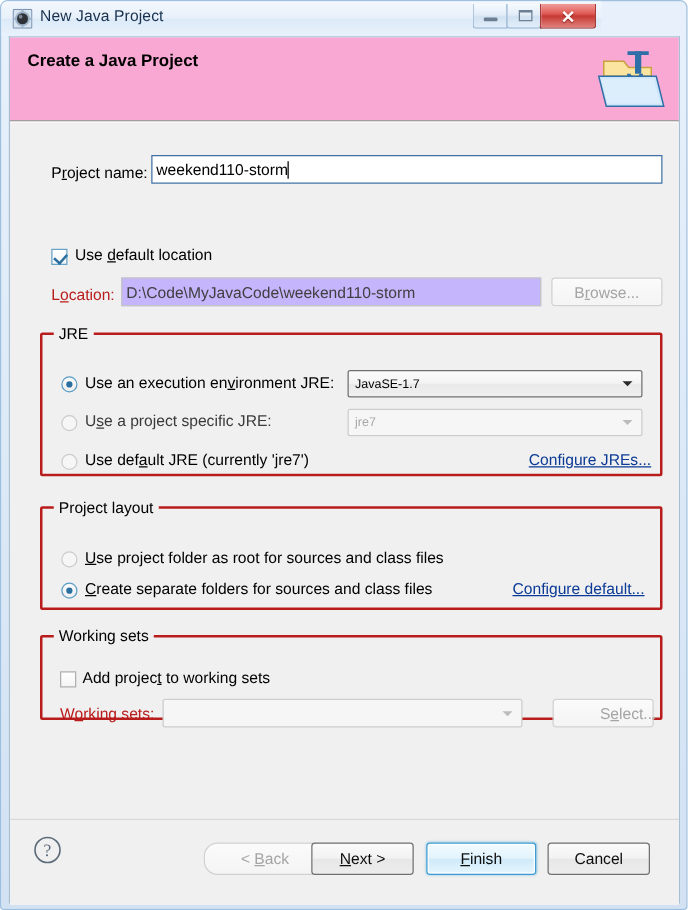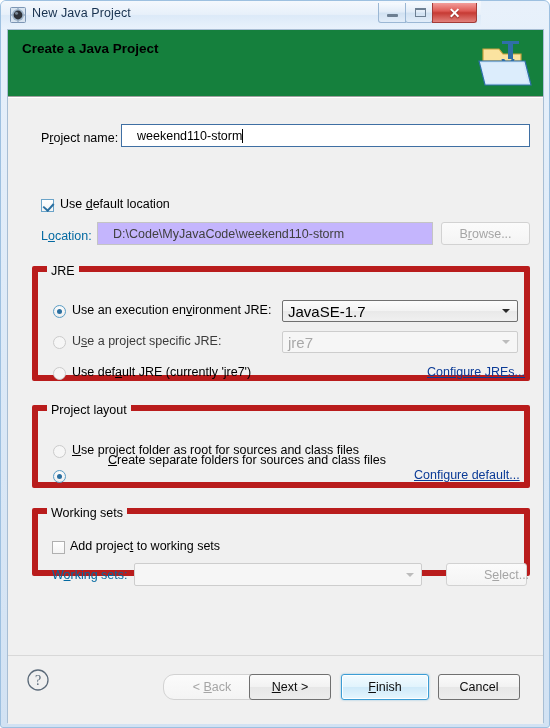--- a/index.html
+++ b/index.html
@@ -86,21 +86,21 @@
     background: #ffffff;
     border: 1px solid #a8bed4;
     border-bottom: none;
   }
 
   
   .header {
     position: absolute;
     left: 0; top: 0;
     width: 535px; height: 67px;
-    background: #15803d;
+    background: #f9a8d4;
     border-bottom: 1px solid #9f9f9f;
   }
   .header-title {
     position: absolute; left: 14px; top: 11px;
     font-size: 13.5px; font-weight: bold; color: #000;
   }
   .header-sub {
     position: absolute; left: 17px; top: 36px;
     font-size: 12.5px; color: #1a1a1a;
   }
@@ -112,31 +112,31 @@
   
   .body {
     position: absolute;
     left: 0; top: 68px;
     width: 535px; height: 557px;
     background: #f0f0f0;
   }
 
   
   .lbl { font-size: 12.5px; color: #000; white-space: nowrap; }
-  .lbl.dim { color: #0369a1; }
+  .lbl.dim { color: #b91c1c; }
   u.mn { text-decoration: underline; }
 
   
   .textfield {
     position: absolute;
     background: #ffffff;
     border: 1px solid #3f6fa3;
     font-size: 12.5px;
     color: #000;
-    padding: 0 15px;
+    padding: 0 3px;
     display: flex; align-items: center;
     overflow: hidden;
   }
   .textfield.readonly {
     background: #c4b5fd;
     border: 1px solid #c4c4c4;
     color: #404040;
   }
   .caret {
     display: inline-block;
@@ -161,21 +161,21 @@
   .btn.strong { border-color: #707070; }
   .btn.default {
     border: 1px solid #3c9dd4;
     box-shadow: inset 0 0 0 1px #ffffff, 0 0 2px rgba(60,157,212,.6);
     background: linear-gradient(to bottom, #f2fbff 0%, #e2f4fd 48%, #cfeaf9 52%, #e6f6fe 100%);
   }
 
   
   .group {
     position: absolute;
-    border: 6px solid #b91c1c;
+    border: 2px solid #b91c1c;
     border-radius: 2px;
   }
   .group-title {
     position: absolute;
     top: -8px; left: 9px;
     background: #f0f0f0;
     padding: 0 4px;
     font-size: 12.5px;
     color: #000;
   }
@@ -214,21 +214,21 @@
     border-width: 0 2px 2px 0;
     transform: rotate(42deg);
   }
 
   
   .combo {
     position: absolute;
     border: 1px solid #707070;
     border-radius: 2px;
     background: linear-gradient(to bottom, #fcfcfc 0%, #f3f3f3 48%, #e9e9e9 52%, #f0f0f0 100%);
-    font-size: 15px;
+    font-size: 10px;
     color: #000;
     display: flex; align-items: center;
     padding-left: 5px;
     white-space: nowrap;
   }
   .combo.dim {
     border-color: #cdcdcd;
     background: #f6f6f6;
     color: #a8a8a8;
   }
@@ -365,21 +365,21 @@
         <span class="link" style="left:389px;top:93px;">Configure JREs...</span>
       </div>
 
       <div class="group" style="left:24px;top:307px;width:498px;height:83px;">
         <span class="group-title">Project layout</span>
 
         <span class="radio off-dim" style="left:15px;top:34px;"></span>
         <span class="lbl" style="position:absolute;left:34px;top:32px;"><span></span><u class="mn">U</u><span>se project folder as root for sources and class files</span></span>
 
         <span class="radio on" style="left:15px;top:59px;"></span>
-        <span class="lbl" style="position:absolute;left:34px;top:42px;margin-left:36px;"><span></span><u class="mn">C</u><span>reate separate folders for sources and class files</span></span>
+        <span class="lbl" style="position:absolute;left:34px;top:57px;"><span></span><u class="mn">C</u><span>reate separate folders for sources and class files</span></span>
 
         <span class="link" style="left:376px;top:57px;">Configure default...</span>
       </div>
 
       <div class="group" style="left:24px;top:410px;width:498px;height:68px;">
         <span class="group-title">Working sets</span>
 
         <span class="checkbox" style="left:14px;top:27px;"></span>
         <span class="lbl" style="position:absolute;left:32px;top:25px;"><span>Add projec</span><u class="mn">t</u><span> to working sets</span></span>
 

